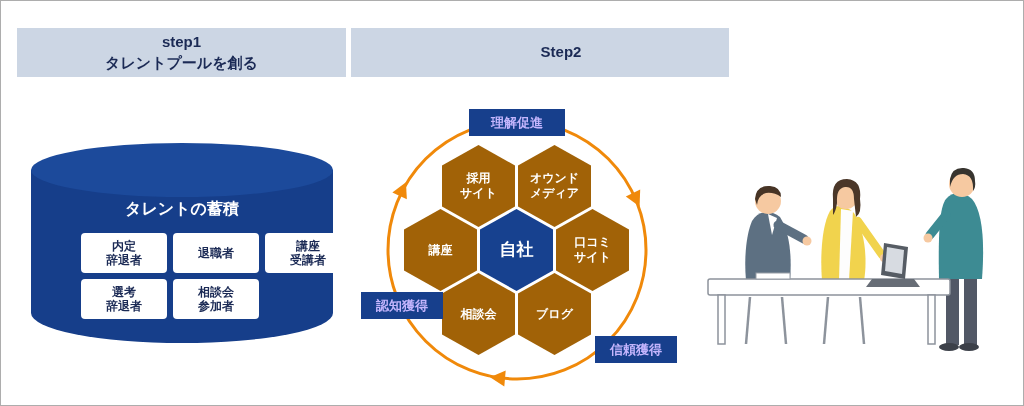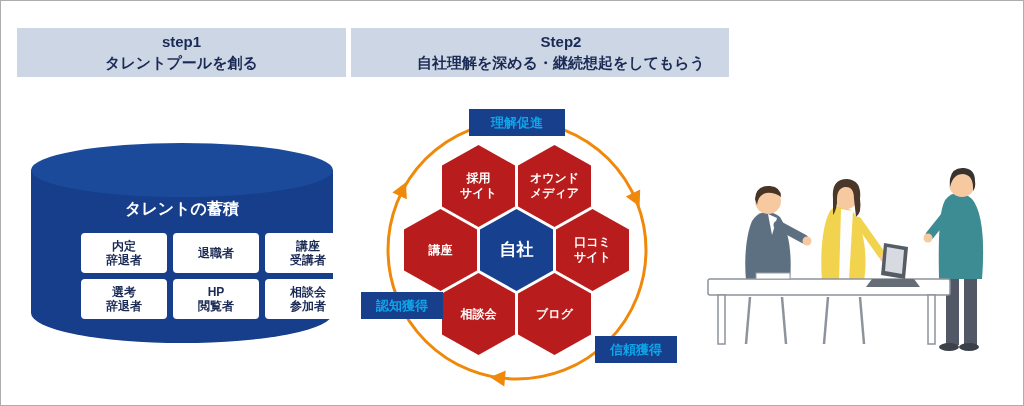--- a/index.html
+++ b/index.html
@@ -23,68 +23,65 @@
   .cyl-title{position:absolute;left:0;top:56px;width:302px;text-align:center;color:#ffffff;
              font-size:16px;font-weight:bold;}
   .pool-grid{position:absolute;left:18px;top:90px;width:270px;display:grid;
              grid-template-columns:repeat(3,1fr);gap:6px;padding-left:32px;}
   .pool-box{height:40px;background:#ffffff;border-radius:4px;color:#1b2a55;font-size:12px;
             font-weight:bold;line-height:1.2;display:flex;align-items:center;justify-content:center;
             text-align:center;white-space:pre-line;}
 
   
   .cycle-svg{position:absolute;left:380px;top:112px;width:275px;height:285px;}
-  .hex{position:absolute;width:73px;height:82px;background:#b91c1c;color:#fff;
+  .hex{position:absolute;width:73px;height:82px;background:#a16207;color:#fff;
        clip-path:polygon(50% 0,100% 25%,100% 75%,50% 100%,0 75%,0 25%);
        display:flex;align-items:center;justify-content:center;text-align:center;
        font-size:12px;font-weight:bold;line-height:1.25;white-space:pre-line;}
   .hex-c{left:479px;top:208px;background:#17418f;font-size:17px;}
   .hex-tl{left:441px;top:144px;}
   .hex-tr{left:517px;top:144px;}
   .hex-l{left:403px;top:208px;}
   .hex-r{left:555px;top:208px;}
   .hex-bl{left:441px;top:272px;}
   .hex-br{left:517px;top:272px;}
-  .cycle-label{position:absolute;height:27px;background:#173f8c;color:#0ea5e9;font-size:13px;
+  .cycle-label{position:absolute;height:27px;background:#173f8c;color:#c4b5fd;font-size:13px;
                font-weight:bold;display:flex;align-items:center;justify-content:center;}
   .lbl-top{left:468px;top:108px;width:96px;}
   .lbl-left{left:360px;top:291px;width:82px;}
   .lbl-right{left:594px;top:291px;width:82px;margin-top:44px;}
 
   
   .illus{position:absolute;left:705px;top:158px;width:310px;height:200px;}
 </style>
 </head>
 <body>
 
 <div class="canvas">
 
   <div class="hdr hdr1">
     <div class="hdr-title">step1</div>
     <div class="hdr-sub">タレントプールを創る</div>
   </div>
   <div class="hdr hdr2">
     <div class="hdr-title">Step2</div>
-    <div class="hdr-sub">自社理解を深める・継続想起をしてもらう</div>
   </div>
 
   <div class="cylinder">
     <div class="cyl-body"></div>
     <div class="cyl-top"></div>
     <div class="cyl-title">タレントの蓄積</div>
     <div class="pool-grid">
       <div class="pool-box">内定
 辞退者</div>
       <div class="pool-box">退職者</div>
       <div class="pool-box">講座
 受講者</div>
       <div class="pool-box">選考
 辞退者</div>
-      <div class="pool-box">HP
-閲覧者</div>
       <div class="pool-box">相談会
 参加者</div>
     </div>
   </div>
 
   <svg class="cycle-svg" viewBox="0 0 275 285" aria-hidden="true">
     <circle cx="136" cy="137" r="129" fill="none" stroke="#f0890a" stroke-width="3"></circle>
     <polygon points="0,-8 15,0 0,8" fill="#f0890a" transform="translate(18.6,82.8) rotate(-65)"></polygon>
     <polygon points="0,-8 15,0 0,8" fill="#f0890a" transform="translate(252,80) rotate(64)"></polygon>
     <polygon points="0,-8 15,0 0,8" fill="#f0890a" transform="translate(124,265.5) rotate(185)"></polygon>

